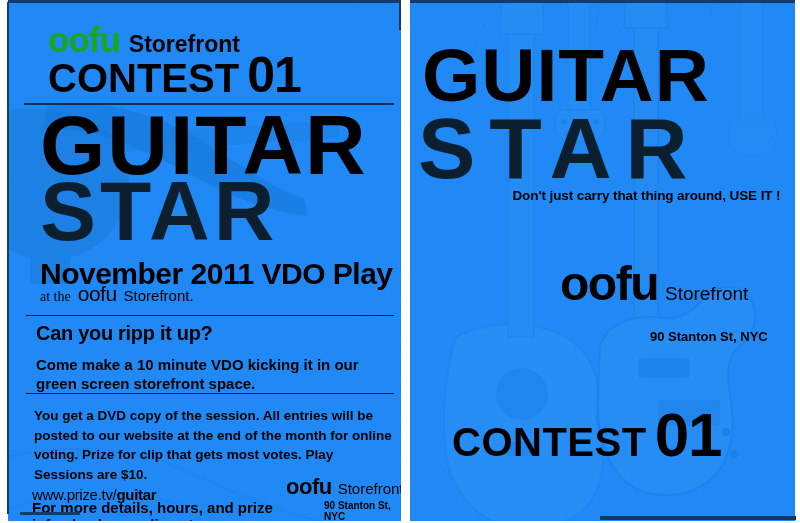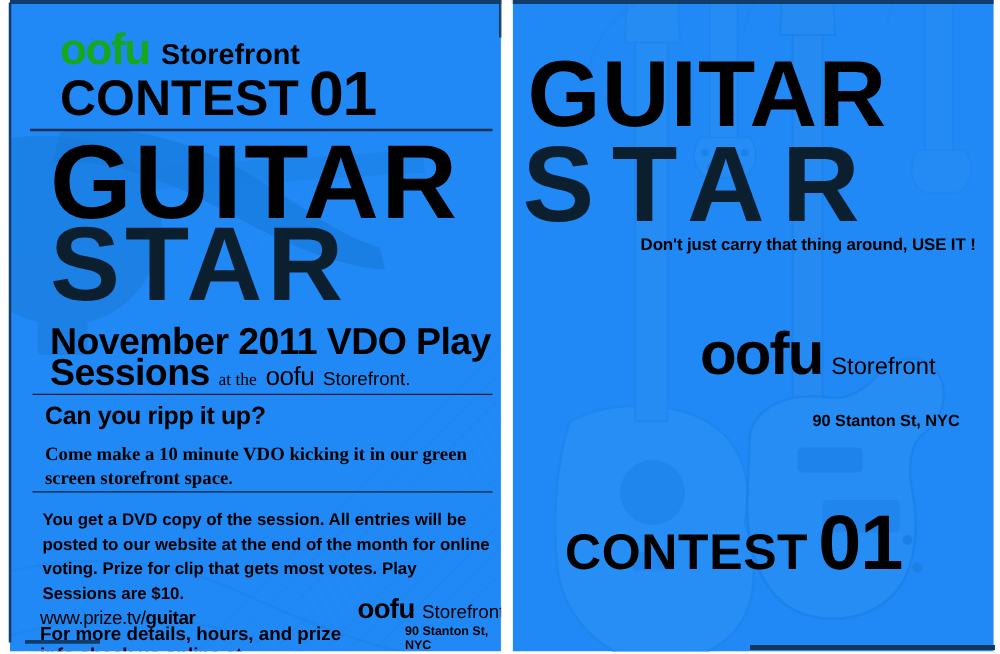--- a/index.html
+++ b/index.html
@@ -124,21 +124,21 @@
   .l-atthe { font-size: 14px; color: #000; font-family: Liberation Serif, serif; }
   .l-oofu2 { font-size: 21px; font-weight: normal; color: #000; letter-spacing: -0.5px;}
   .l-sf2 { font-size: 15px; color: #000; }
 
   .l-ripp {
     position: absolute; left: 28px; top: 320px;
     font-size: 20px; font-weight: bold; color: #000; letter-spacing: -0.3px;
   }
   .l-come {
     position: absolute; left: 28px; top: 353px; width: 360px;
-    font-size: 15px; font-weight: bold; color: #000; line-height: 1.28; font-family: Liberation Serif, serif;
+    font-size: 15px; font-weight: bold; color: #000; line-height: 1.28;
   }
 
   .l-dvd {
     position: absolute; left: 26px; top: 404px; width: 362px;
     font-size: 13.5px; font-weight: bold; color: #000; line-height: 1.45;
   }
 
   .l-more {
     position: absolute; left: 24px; top: 473px; width: 250px;
     font-size: 15px; font-weight: bold; color: #000; line-height: 1.15; margin-top: 24px;
@@ -258,21 +258,20 @@
         <span class="l-num01">01</span>
       </div>
 
       <div class="rule r1"></div>
 
       <div class="l-guitar">GUITAR</div>
       <div class="l-star">STAR</div>
 
       <div class="l-aug">November 2011 VDO Play</div>
       <div class="l-sessrow">
-        <span class="l-sess">Sessions</span>
         <span class="l-atthe">at the</span>
         <span class="l-oofu2">oofu</span>
         <span class="l-sf2">Storefront.</span>
       </div>
 
       <div class="rule r2"></div>
 
       <div class="l-ripp">Can you ripp it up?</div>
       <div class="l-come">Come make a 10 minute VDO kicking it in our green screen storefront space.</div>
 

